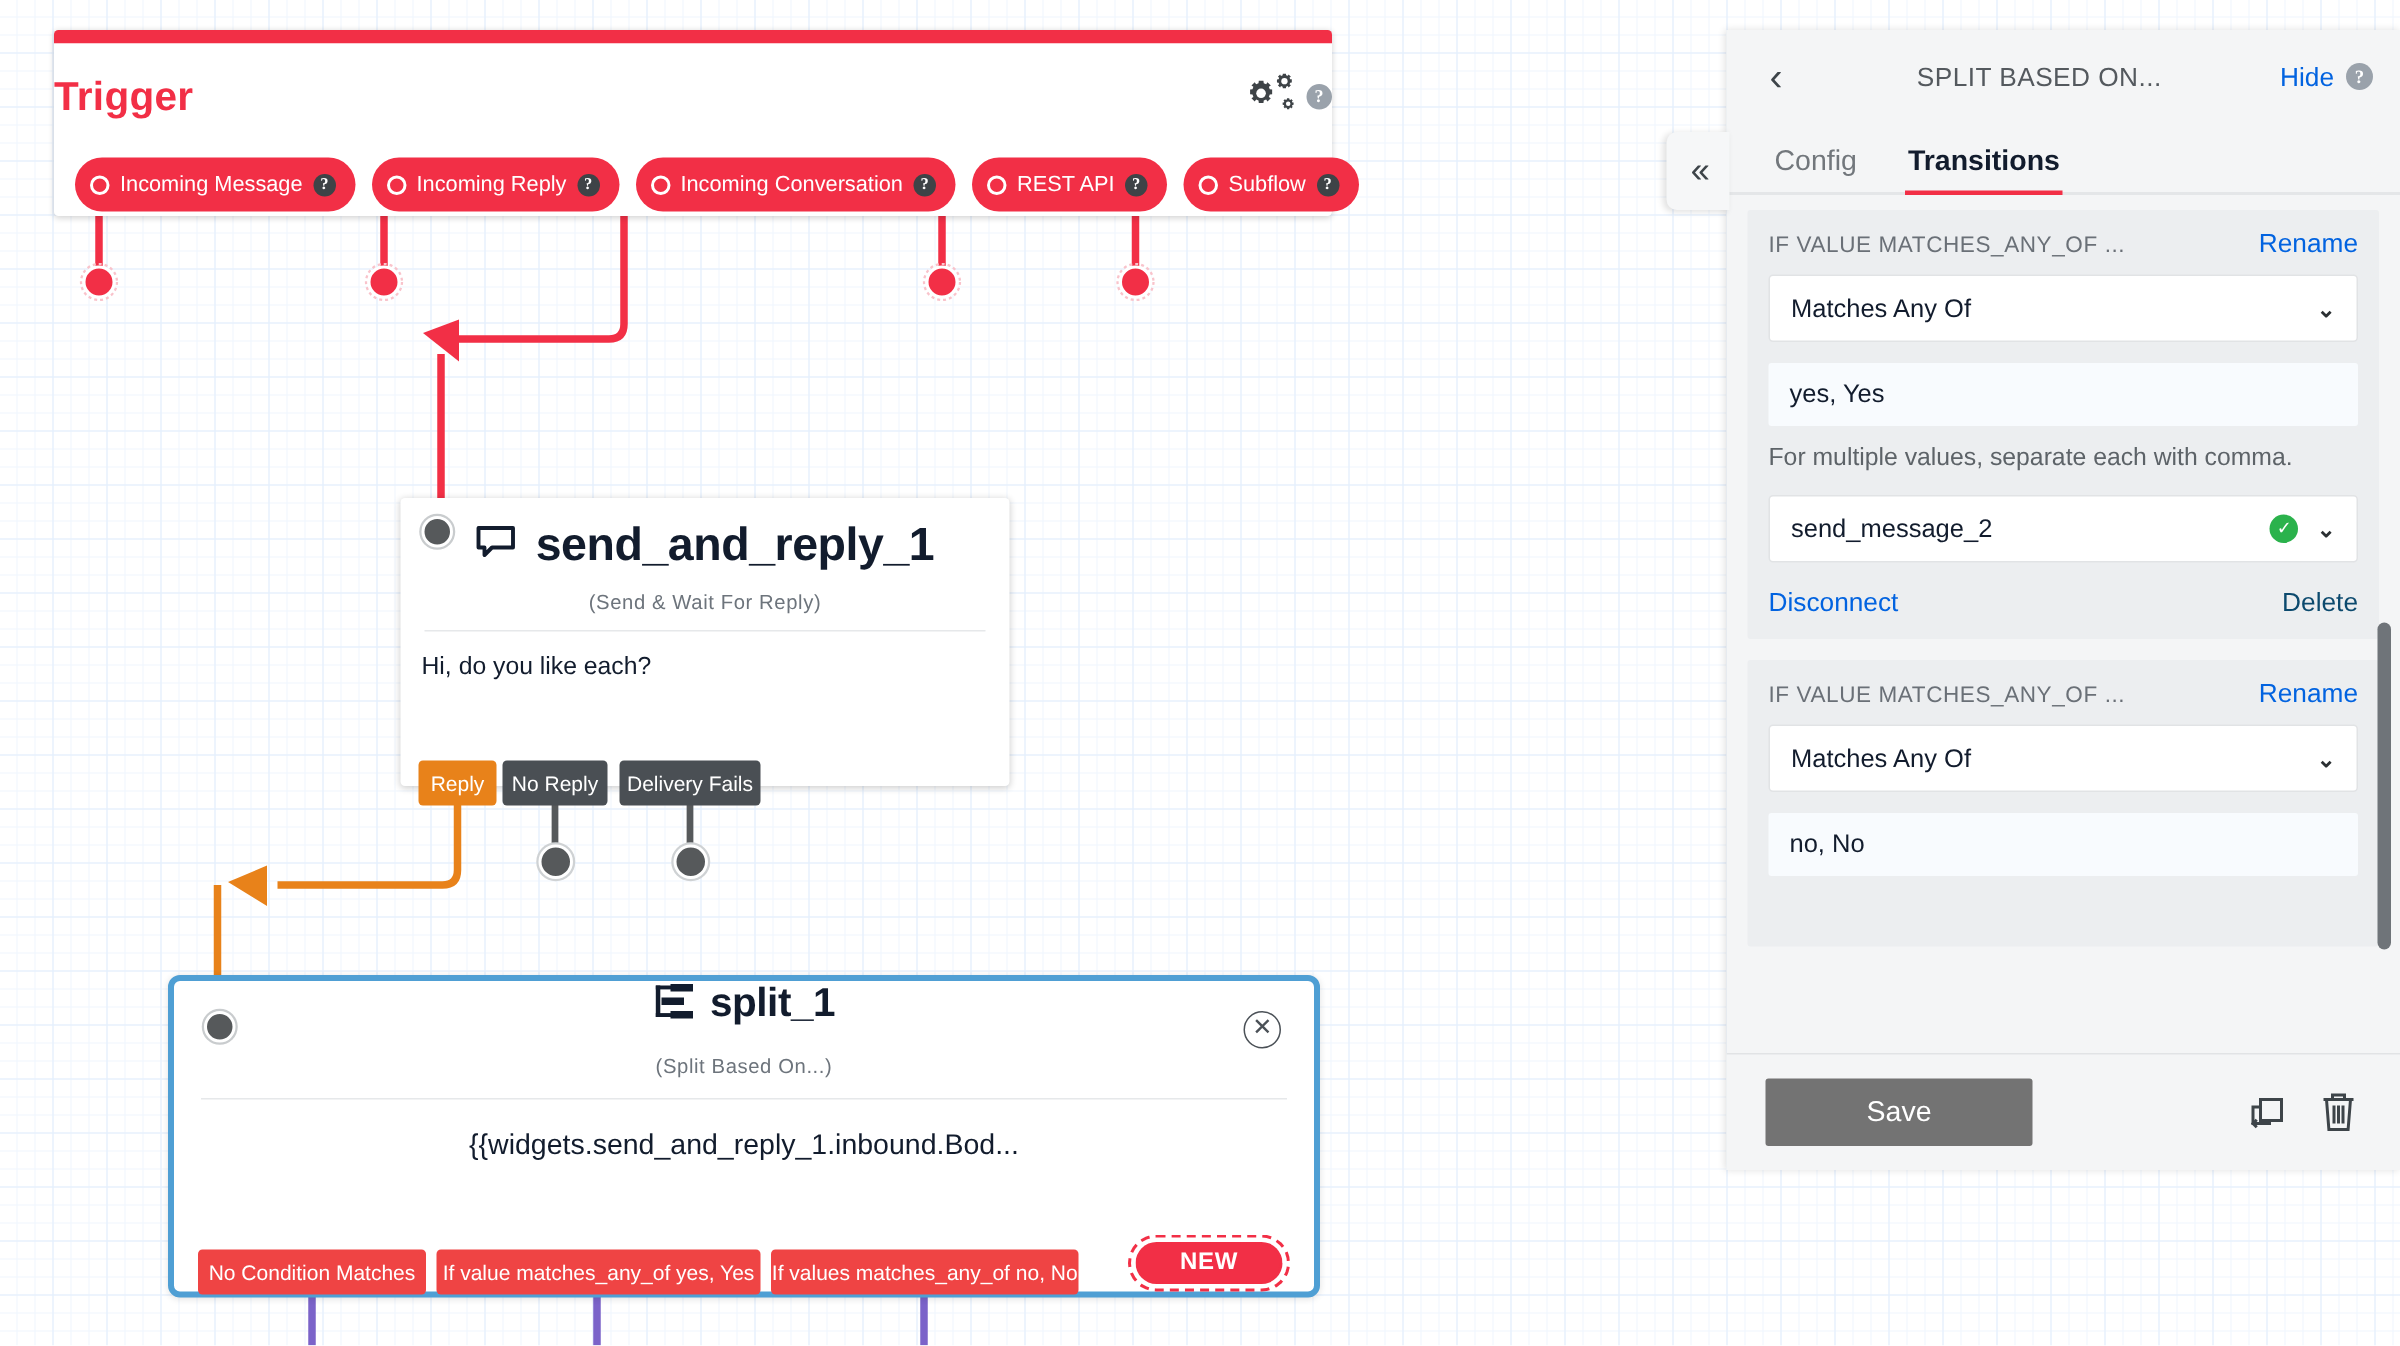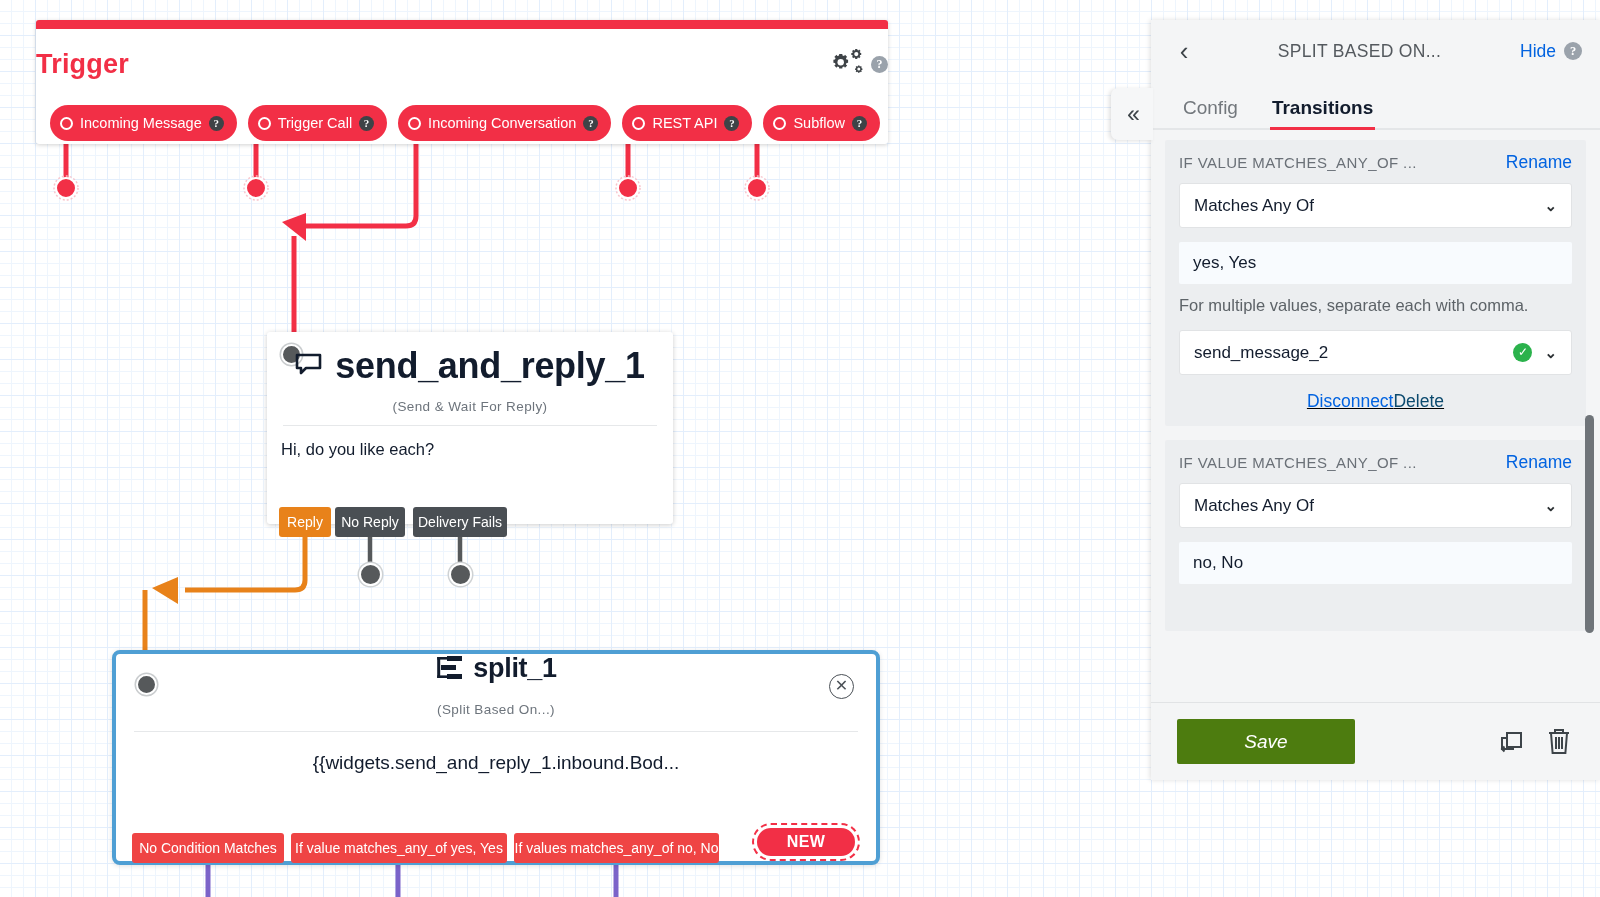--- a/index.html
+++ b/index.html
@@ -57,21 +57,21 @@
   
   .node{
     position:absolute; background:#fff; border-radius:3px;
     box-shadow:0 1px 5px rgba(0,0,0,.2);
   }
   #node-send{ left:267px; top:332px; width:406px; height:192px; }
   .node-head{
     position:relative; padding-top:14px; text-align:center;
   }
   .node-title{
-    font-size:36px; font-weight:700; color:#121c2d; letter-spacing:-.3px;
+    font-size:31px; font-weight:700; color:#121c2d; letter-spacing:-.3px;
     display:inline-flex; align-items:center; gap:9px; line-height:1.1;
   }
   .node-sub{
     text-align:center; color:#6d747c; font-size:13.5px; margin-top:13px; letter-spacing:.4px;
   }
   .node-div{ height:1px; background:#e6e8ea; margin:11px 16px 0 16px;}
   .node-body{ padding:14px 14px 0 14px; font-size:16.5px; color:#121c2d;}
   .in-dot{
     position:absolute; width:21px;height:21px;border-radius:50%;
     background:#56595b; border:2px solid #fff; box-shadow:0 0 0 1.5px #c9ccce;
@@ -155,35 +155,35 @@
   .select .okdot{
     width:19px;height:19px;border-radius:50%;background:#2bb24c;color:#fff;
     font-size:12px; line-height:19px; text-align:center; margin-left:auto; margin-right:12px;
   }
   .textinput{
     background:#f8fbfe; border:none; border-radius:2px; height:42px; margin-top:14px;
     display:flex; align-items:center; padding:0 14px; font-size:17px; color:#121c2d;
   }
   .hint{ color:#5d6368; font-size:16.5px; margin-top:10px; line-height:1.35; }
   .tcard-foot{
-    display:flex; justify-content:center; align-items:center; margin-top:16px; font-size:17.5px;text-decoration:underline;
+    display:flex; justify-content:space-between; align-items:center; margin-top:16px; font-size:17.5px;
   }
   .disconnect{ color:#0263e0; }
   .delete{ color:#0c4a6e; }
   .pscroll-thumb{
     position:absolute; right:6px; top:285px; width:9px; height:218px;
     background:#6f7479; border-radius:5px;
   }
   .panel-foot{
     height:78px; border-top:1px solid #e1e3e5; display:flex; align-items:center;
     padding:0 26px; background:#f4f5f6;
   }
   .save-btn{
-    background:#4d7c0f; color:#fff; font-size:19px; height:45px; width:178px;
-    display:flex; align-items:center; justify-content:center; border-radius:2px;font-style:italic;
+    background:#737373; color:#fff; font-size:19px; height:45px; width:178px;
+    display:flex; align-items:center; justify-content:center; border-radius:2px;
   }
   .foot-icons{ margin-left:auto; display:flex; gap:18px; align-items:center; }
   .collapse-tab{
     position:absolute; left:-40px; top:68px; width:42px; height:52px;
     background:#f6f7f8; border-radius:7px 0 0 7px;
     box-shadow:-2px 1px 4px rgba(0,0,0,.12);
     display:flex; align-items:center; justify-content:center;
     font-size:24px; color:#3d4449; letter-spacing:-3px;
   }
 </style>
@@ -250,21 +250,21 @@
     </svg>
   </div>
   <div class="trigger-pills">
     <div class="pill">
       <span class="ring"></span>
       <span>Incoming Message</span>
       <span class="helpdot">?</span>
     </div>
     <div class="pill">
       <span class="ring"></span>
-      <span>Trigger Call</span>
+      <span>Incoming Reply</span>
       <span class="helpdot">?</span>
     </div>
     <div class="pill">
       <span class="ring"></span>
       <span>Incoming Conversation</span>
       <span class="helpdot">?</span>
     </div>
     <div class="pill">
       <span class="ring"></span>
       <span>REST API</span>

